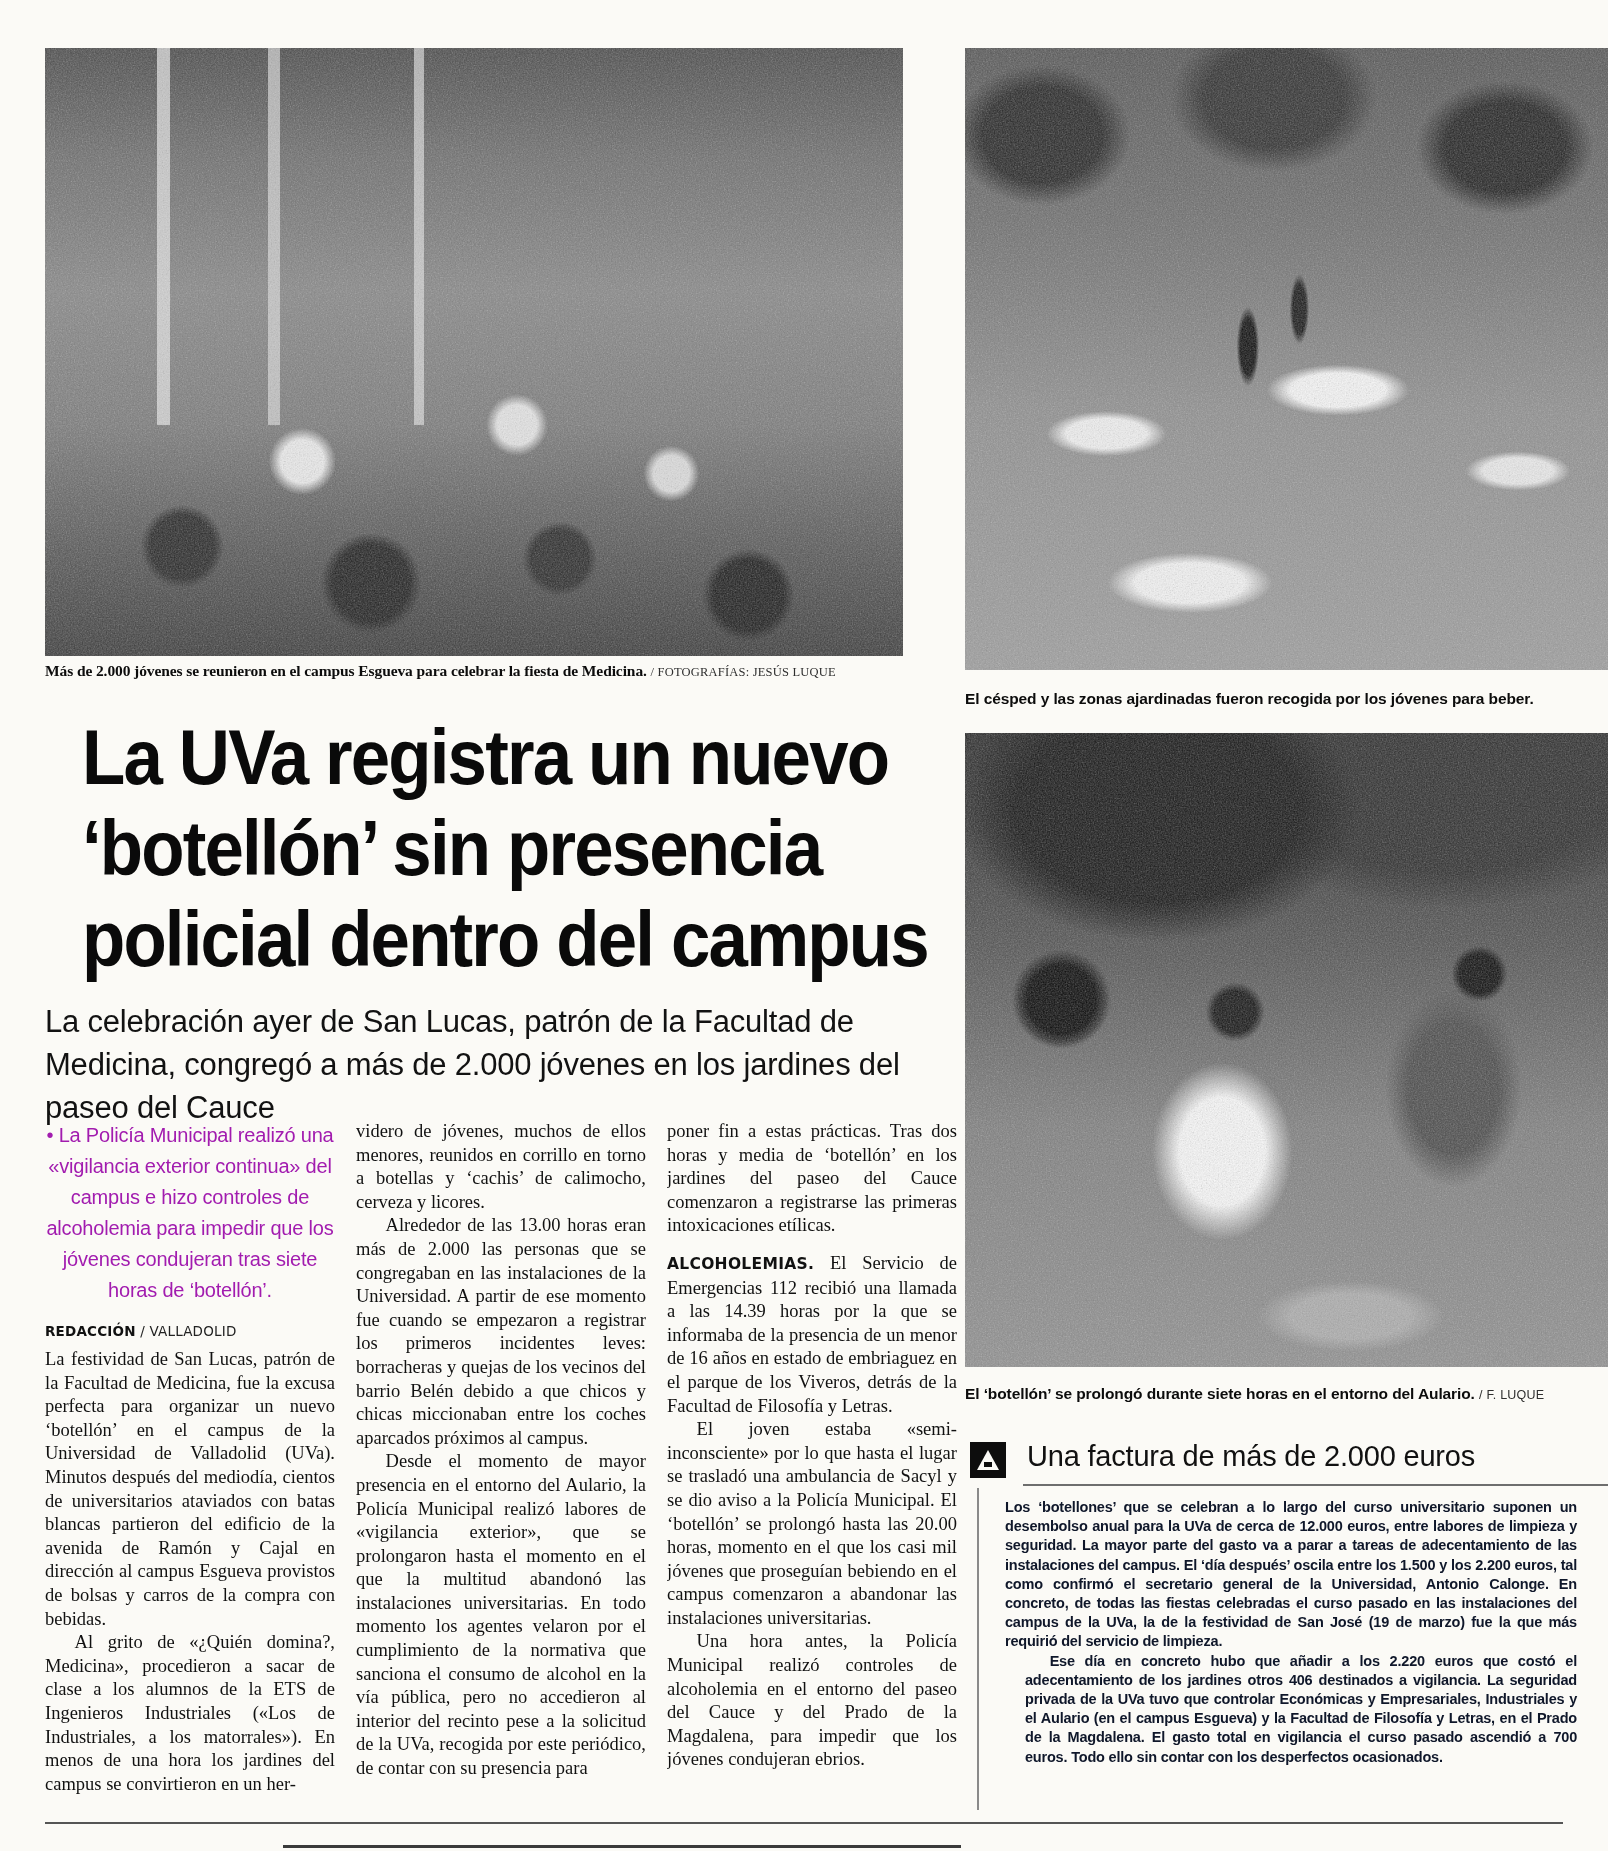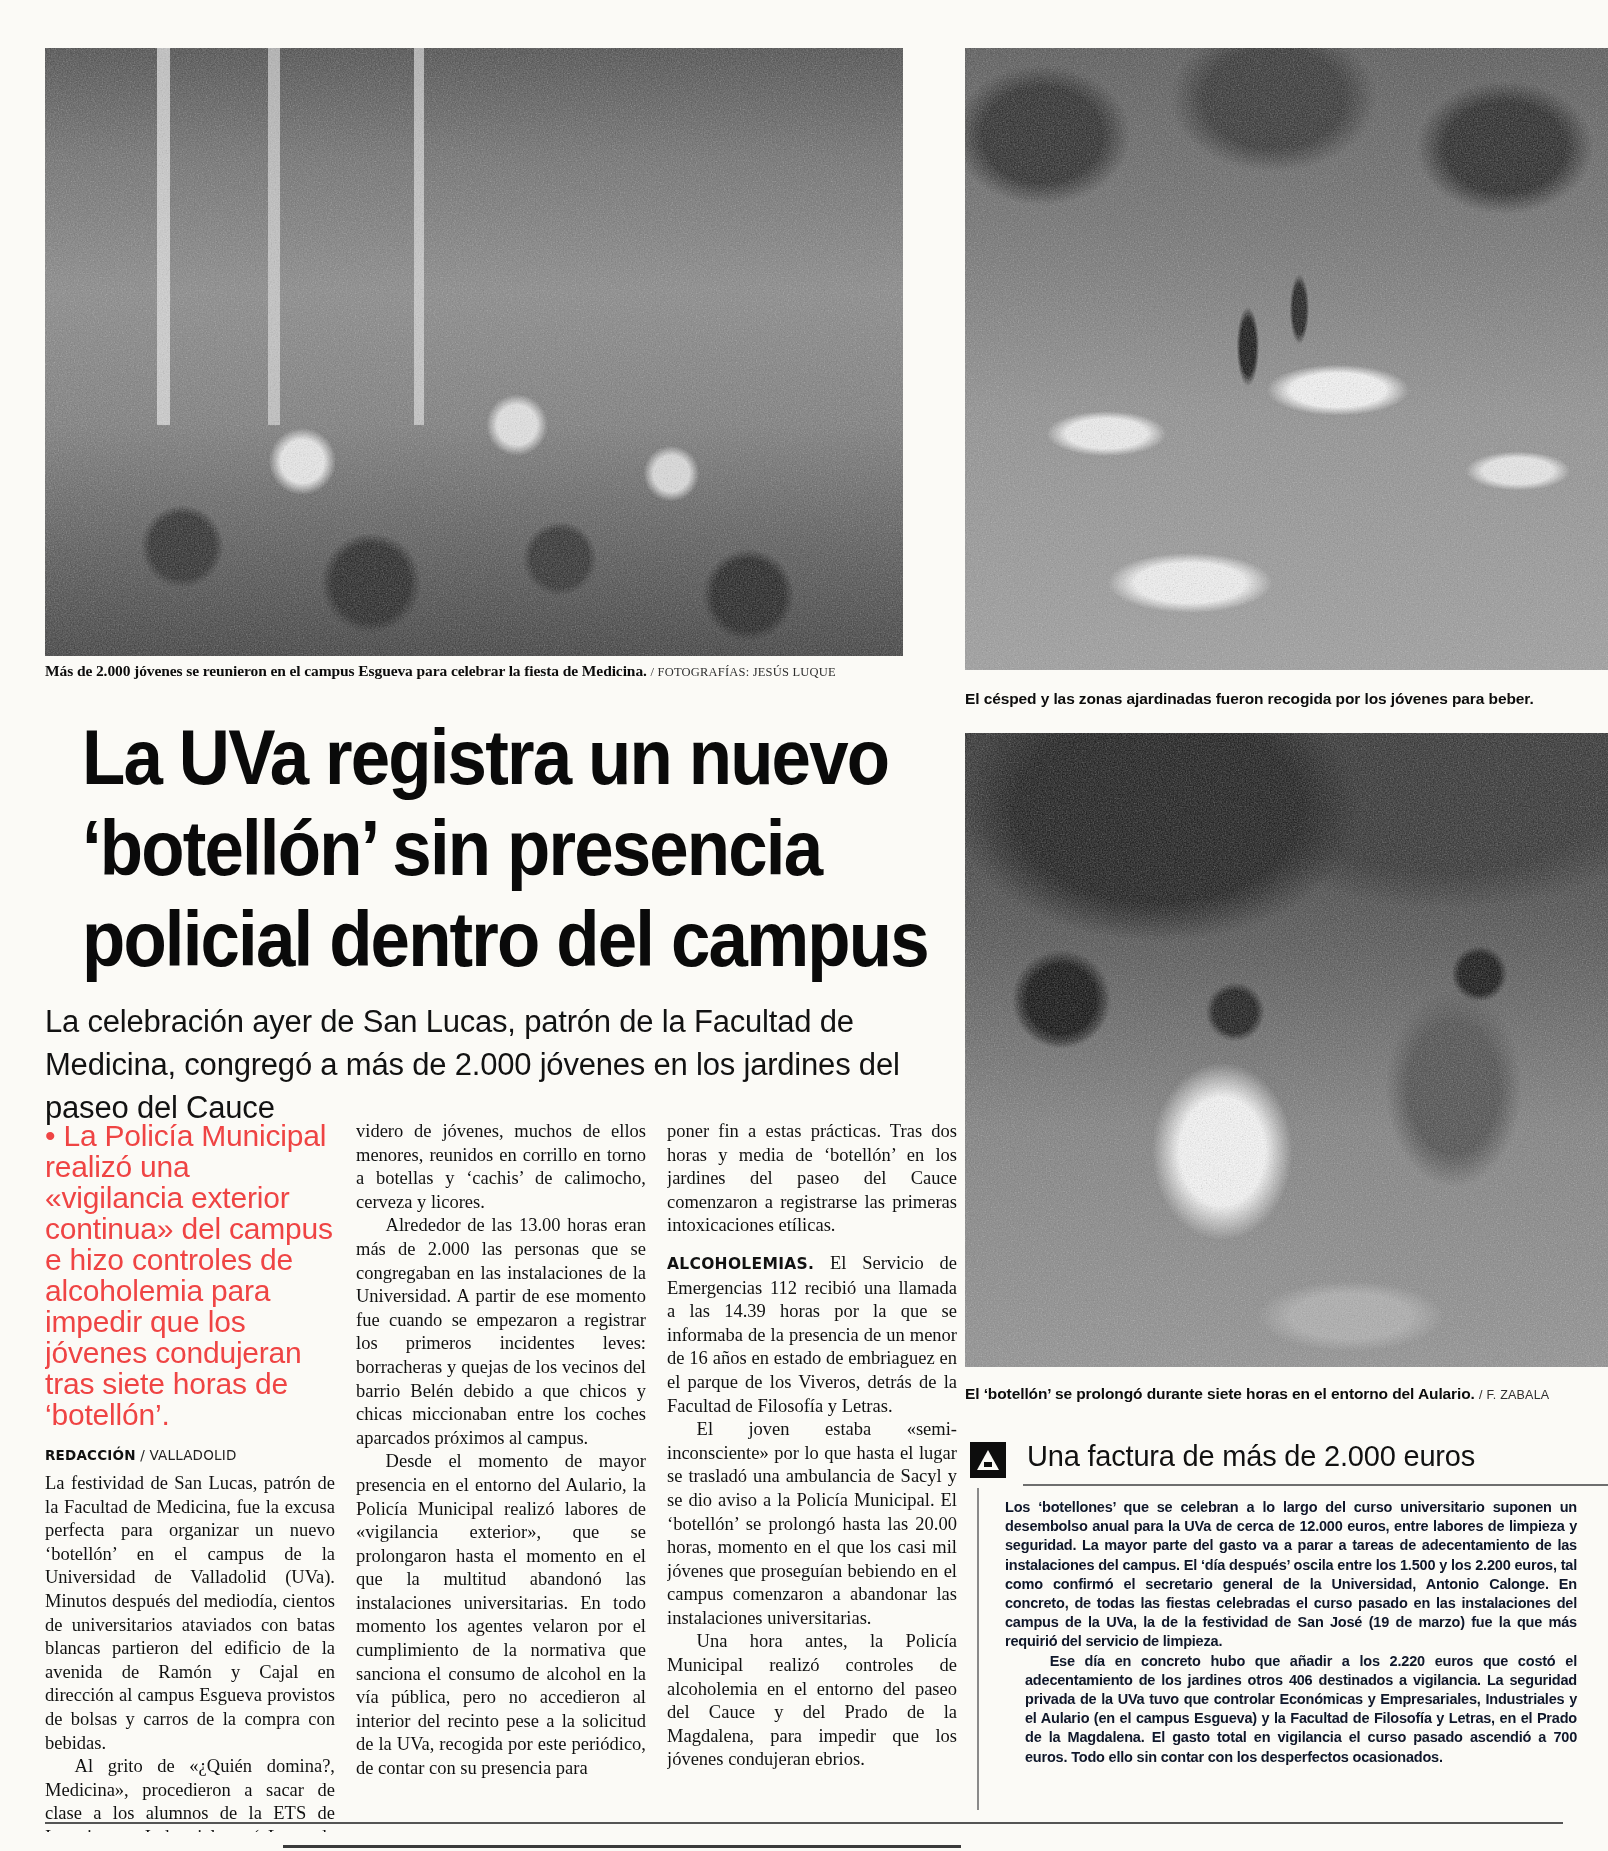--- a/index.html
+++ b/index.html
@@ -66,21 +66,21 @@
   
   #headline { left:51px; top:712px; width:920px; font-family:Liberation Sans, sans-serif; font-weight:bold; color:#0a0a0a;margin-left:31px; }
   #headline .hl-line { font-size:77px; line-height:91px; letter-spacing:-2px; transform:scaleX(.92); transform-origin:left center; white-space:nowrap; }
   #subheadline { left:45px; top:1000px; width:915px; font-family:"Liberation Sans", sans-serif; font-size:31px; line-height:43px; color:#121212; letter-spacing:-.2px; }
 
   
   #columns { left:45px; top:1120px; width:912px; height:712px; display:flex; gap:21px; overflow:hidden; }
   .col { width:290px; height:712px; overflow:hidden; }
   .body-text p { font-size:18.5px; line-height:23.6px; text-align:justify; text-indent:1.6em; }
   .body-text p.no-indent { text-indent:0; }
-  #lead { font-family:"Liberation Sans", sans-serif; font-size:30px; line-height:31px; color:#ef4444; letter-spacing:-.2px; }
+  #lead { font-family:"Liberation Sans", sans-serif; font-size:20px; line-height:31px; color:#a21caf; letter-spacing:-.2px;text-align:center; }
   #byline { margin-top:17px; font-family:"DejaVu Sans", sans-serif; font-size:13.5px; letter-spacing:.2px; }
   #byline .b1 { font-weight:bold; }
   #byline .b2 { font-weight:normal; color:#222; }
   #col1-body { margin-top:9px; }
   .para-gap { margin-top:14px; }
   .kicker { font-family:"DejaVu Sans", sans-serif; font-weight:bold; font-size:15.5px; letter-spacing:.3px; }
 
   
   #sidebar { left:965px; top:1432px; width:643px; height:390px; }
   #sidebar-logo { position:absolute; left:5px; top:10px; width:36px; height:36px; background:#0d0d0d; }
@@ -120,21 +120,21 @@
     </svg>
 </div>
 <div class="photo" id="photo-car">
   <svg class="noise">
       <rect width="100%" height="100%" filter="url(#grain)"></rect>
     </svg>
 </div>
 
 <div class="caption" style="left:45px; top:662px;font-family:Liberation Serif, serif;"><span>Más de 2.000 jóvenes se reunieron en el campus Esgueva para celebrar la fiesta de Medicina. </span><span class="credit">/ FOTOGRAFÍAS: JESÚS LUQUE</span></div>
 <div class="caption" style="left:965px; top:690px;"><span>El césped y las zonas ajardinadas fueron recogida por los jóvenes para beber.</span></div>
-<div class="caption" style="left:965px; top:1385px;"><span>El ‘botellón’ se prolongó durante siete horas en el entorno del Aulario. </span><span class="credit">/ F. ZABALA</span></div>
+<div class="caption" style="left:965px; top:1385px;"><span>El ‘botellón’ se prolongó durante siete horas en el entorno del Aulario. </span><span class="credit">/ F. LUQUE</span></div>
 
 <div class="abs" id="headline">
   <div class="hl-line">La UVa registra un nuevo</div>
   <div class="hl-line">‘botellón’ sin presencia</div>
   <div class="hl-line">policial dentro del campus</div>
 </div>
 
 <div class="abs" id="subheadline">La celebración ayer de San Lucas, patrón de la Facultad de Medicina, congregó a más de 2.000 jóvenes en los jardines del paseo del Cauce</div>
 
 <div class="abs" id="columns">

